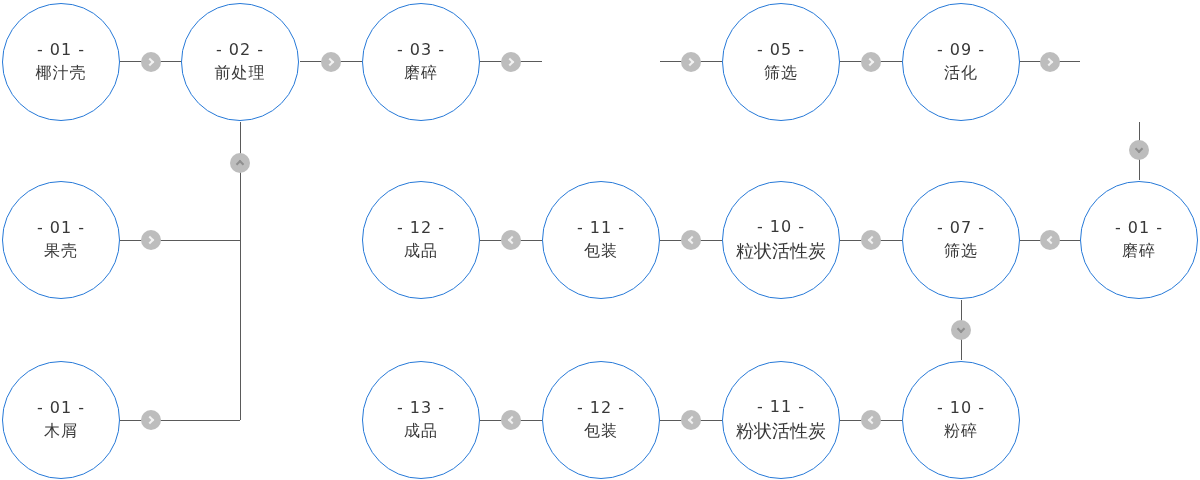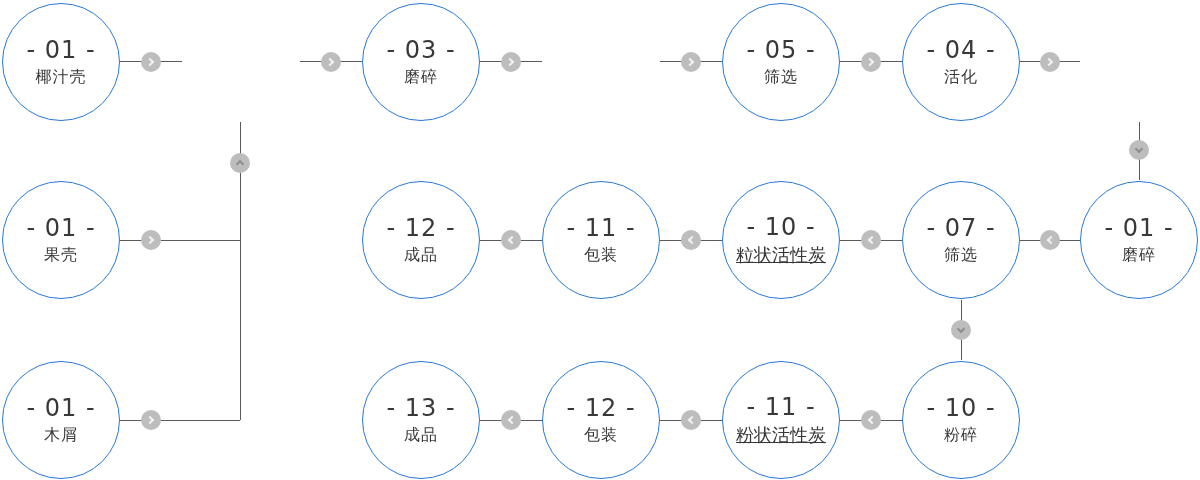--- a/index.html
+++ b/index.html
@@ -19,23 +19,23 @@
   .hline,.vline{position:absolute;background:var(--line);}
   .hline{height:1px;}
   .vline{width:1px;}
 
   .node{
     position:absolute;width:118px;height:118px;border-radius:50%;
     border:1px solid var(--circle-border);background:#fff;
     display:flex;flex-direction:column;align-items:center;justify-content:center;
     gap:6px;z-index:2;
   }
-  .node .num{font-size:24px;color:var(--text);letter-spacing:1px;line-height:1;}
+  .node .num{font-size:16px;color:var(--text);letter-spacing:1px;line-height:1;}
   .node .label{font-size:16px;color:var(--text);line-height:1.1;letter-spacing:1px;white-space:nowrap;}
-  .node .label.small{font-size:18px;letter-spacing:0;text-decoration:underline;}
+  .node .label.small{font-size:18px;letter-spacing:0;}
 
   .conn{
     position:absolute;width:20px;height:20px;border-radius:50%;
     background:var(--connector-bg);display:flex;align-items:center;justify-content:center;
     z-index:3;
   }
   .chev{width:6px;height:6px;border-top:2px solid var(--chev-light);border-right:2px solid var(--chev-light);}
   .chev.dark{border-color:var(--chev-dark);}
   .c-right{transform:translateX(-1px) rotate(45deg);}
   .c-left{transform:translateX(1px) rotate(-135deg);}
@@ -124,30 +124,34 @@
       <span class="chev dark c-down"></span>
     </div>
   <div class="conn" style="left:951px;top:320px">
       <span class="chev dark c-down"></span>
     </div>
 
   <div class="node" style="left:2px;top:3px">
     <div class="num">- 01 -</div>
     <div class="label">椰汁壳</div>
   </div>
+  <div class="node" style="left:181px;top:3px">
+    <div class="num">- 02 -</div>
+    <div class="label">前处理</div>
+  </div>
   <div class="node" style="left:362px;top:3px">
     <div class="num">- 03 -</div>
     <div class="label">磨碎</div>
   </div>
   <div class="node" style="left:722px;top:3px">
     <div class="num">- 05 -</div>
     <div class="label">筛选</div>
   </div>
   <div class="node" style="left:902px;top:3px">
-    <div class="num">- 04 -</div>
+    <div class="num">- 09 -</div>
     <div class="label">活化</div>
   </div>
 
   <div class="node" style="left:2px;top:181px">
     <div class="num">- 01 -</div>
     <div class="label">果壳</div>
   </div>
   <div class="node" style="left:362px;top:181px">
     <div class="num">- 12 -</div>
     <div class="label">成品</div>

